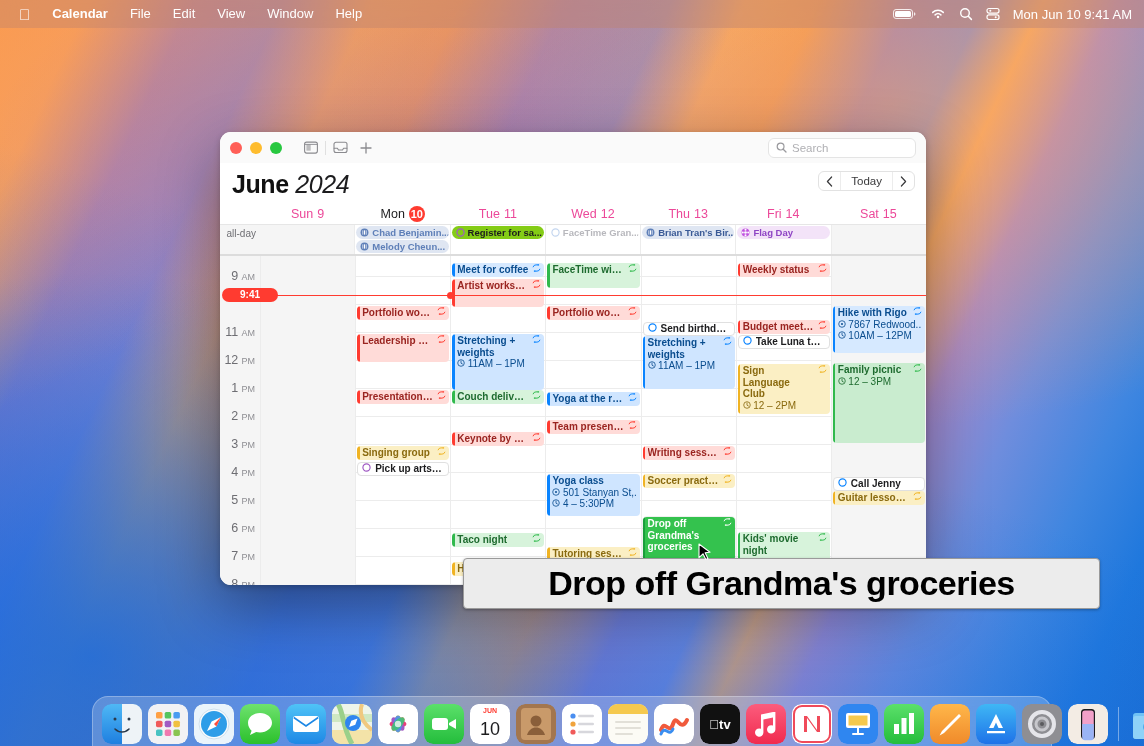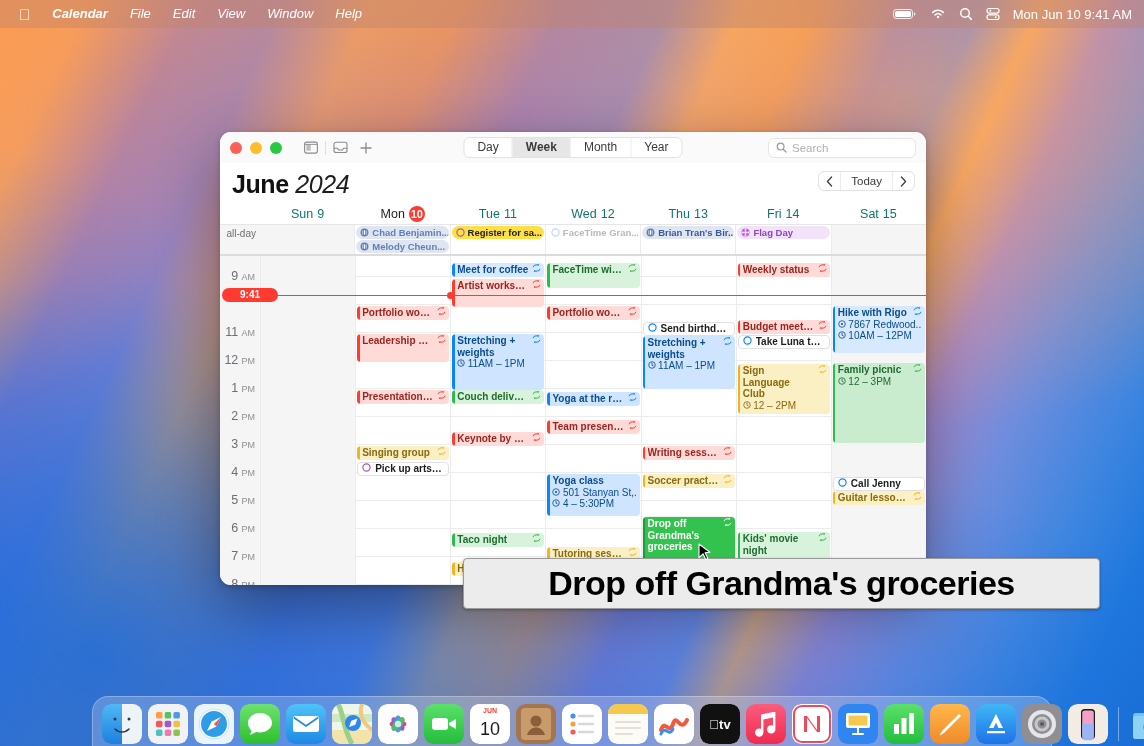--- a/index.html
+++ b/index.html
@@ -40,21 +40,21 @@
   
   #menubar{
     position:absolute; left:0; top:0; width:1144px; height:28px;
     background:rgba(190,130,110,0.40);
     backdrop-filter:blur(26px);
     display:flex; align-items:center;
     color:#fff; font-size:13px;
     z-index:30;
   }
   #menubar .left{ display:flex; align-items:center; gap:0; padding-left:8px; }
-  #menubar .mitem{ padding:0 11px; height:20px; line-height:20px; border-radius:4px; white-space:nowrap;font-style:italic;}
+  #menubar .mitem{ padding:0 11px; height:20px; line-height:20px; border-radius:4px; white-space:nowrap;}
   #menubar .mitem.bold{ font-weight:bold; }
   #menubar .apple{ padding:0 11px; font-size:15px; line-height:17px; }
   #menubar .right{ margin-left:auto; display:flex; align-items:center; gap:13px; padding-right:12px; }
   #menubar .right .sicon{ display:flex; align-items:center; }
   #menubar .clock{ font-size:13px; white-space:nowrap; }
 
   
   #calwin{
     position:absolute; left:220px; top:132px; width:706px; height:453px;
     background:#fff;
@@ -124,21 +124,21 @@
 
   
   .dayhdr{
     flex:0 0 21px;
     display:flex;
     padding-left:40px;
     align-items:center;
   }
   .dayhdr .dh{
     flex:1 1 0; text-align:center;
-    font-size:12.5px; color:#0f766e;
+    font-size:12.5px; color:#ec4899;
     display:flex; align-items:center; justify-content:center; gap:4px;
     white-space:nowrap;
   }
   .dayhdr .dh.cur{ color:#1c1c1e; }
   .dayhdr .dh .num.badge{
     background:#ff3b30; color:#fff; border-radius:50%;
     width:16px; height:16px; display:inline-flex; align-items:center; justify-content:center;
     font-size:11px; font-weight:600;
   }
 
@@ -327,26 +327,20 @@
           </svg>
       </div>
       <div class="tbi">
         <svg width="14" height="14" viewBox="0 0 14 14">
             <line x1="7" y1="2" x2="7" y2="12" stroke="#8a8a8e" stroke-width="1.3" stroke-linecap="round"></line>
             <line x1="2" y1="7" x2="12" y2="7" stroke="#8a8a8e" stroke-width="1.3" stroke-linecap="round"></line>
           </svg>
       </div>
     </div>
 
-    <div class="segwrap">
-      <div class="seg">Day</div>
-      <div class="seg active">Week</div>
-      <div class="seg">Month</div>
-      <div class="seg">Year</div>
-    </div>
 
     <div class="searchbox">
       <span>
         <svg width="11" height="11" viewBox="0 0 11 11">
             <circle cx="4.6" cy="4.6" r="3.4" fill="none" stroke="#9a9a9e" stroke-width="1.2"></circle>
             <path d="M7.2 7.2L10 10" stroke="#9a9a9e" stroke-width="1.3" stroke-linecap="round"></path>
           </svg>
       </span>
       <span class="ph">Search</span>
     </div>
@@ -425,21 +419,21 @@
                 <circle cx="5" cy="5" r="4.4" fill="#5e7fb8"></circle>
                 <rect x="4.3" y="2.6" width="1.4" height="4.8" fill="#fff"></rect>
                 <rect x="2.6" y="2.6" width="0.9" height="4.8" fill="#fff" fill-opacity="0.75"></rect>
                 <rect x="6.5" y="2.6" width="0.9" height="4.8" fill="#fff" fill-opacity="0.75"></rect>
               </svg>
             </span>
             <span>Melody Cheun...</span>
           </div>
         </div>
         <div class="adcol">
-          <div class="adpill" style="background: #fde047; color: rgb(28, 28, 30);">
+          <div class="adpill" style="background: #84cc16; color: rgb(28, 28, 30);">
             <span class="adico">
               <svg width="9" height="9" viewBox="0 0 10 10">
                 <circle cx="5" cy="5" r="4" fill="none" stroke="#a05ac4" stroke-width="1.3"></circle>
               </svg>
             </span>
             <span>Register for sa...</span>
           </div>
         </div>
         <div class="adcol">
           <div class="adpill" style="background: rgb(255, 255, 255); color: rgb(184, 184, 189);">

